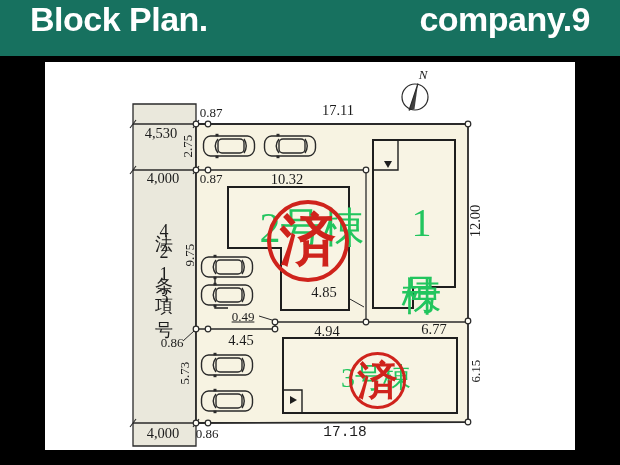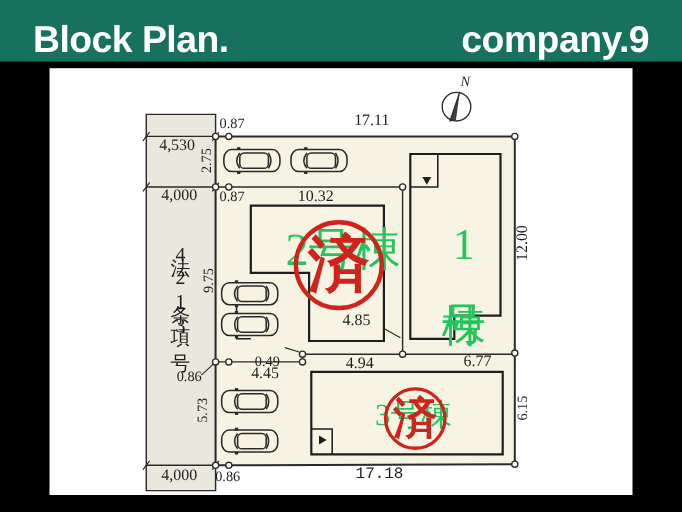--- a/index.html
+++ b/index.html
@@ -1,20 +1,20 @@
 <!DOCTYPE html>
 <html><head>
 <meta charset="utf-8">
 <style>
   html,body{margin:0;padding:0;}
   #stage{position:relative;width:620px;height:465px;background:#000;overflow:hidden;
          font-family:"Liberation Sans",sans-serif;}
   
   #header{position:absolute;left:0;top:0;width:620px;height:56px;background:#17715f;
-          display:flex;align-items:flex-end;justify-content:space-between;
+          display:flex;align-items:flex-start;justify-content:space-between;
           padding:0 30px;box-sizing:border-box;z-index:10;}
   .hdr-text{color:#fff;font-weight:700;font-size:34px;letter-spacing:-.5px;
             font-family:"Liberation Sans",sans-serif;}
   
   #panel{position:absolute;left:45px;top:62px;width:530px;height:388px;background:#ffffff;z-index:1;}
   #drawing{position:absolute;left:0;top:0;width:620px;height:465px;z-index:2;}
   
   .label{position:absolute;transform:translate(-50%,-50%);
          font-family:"Liberation Serif",serif;font-size:13px;color:#1c1c1c;
          white-space:nowrap;z-index:4;line-height:1;}
@@ -137,21 +137,21 @@
   <span class="label" style="left:211px;top:112px;">0.87</span>
   <span class="label big" style="left:338px;top:110px;">17.11</span>
   <span class="label big" style="left:161px;top:133px;">4,530</span>
   <span class="label rot" style="left:187px;top:146px;">2.75</span>
   <span class="label big" style="left:163px;top:178px;">4,000</span>
   <span class="label" style="left:211px;top:178px;">0.87</span>
   <span class="label big" style="left:287px;top:179px;">10.32</span>
   <span class="label rot" style="left:189px;top:255px;">9.75</span>
   <span class="label rot big" style="left:475px;top:221px;">12.00</span>
   <span class="label big" style="left:324px;top:292px;">4.85</span>
-  <span class="label" style="left:243px;top:328px;">0.49</span>
+  <span class="label" style="left:243px;top:316px;text-decoration:underline;">0.49</span>
   <span class="label big" style="left:241px;top:340px;">4.45</span>
   <span class="label big" style="left:327px;top:331px;">4.94</span>
   <span class="label big" style="left:434px;top:329px;">6.77</span>
   <span class="label" style="left:172px;top:342px;">0.86</span>
   <span class="label rot" style="left:184px;top:373px;">5.73</span>
   <span class="label rot" style="left:475px;top:371px;">6.15</span>
   <span class="label big" style="left:163px;top:433px;">4,000</span>
   <span class="label" style="left:207px;top:433px;">0.86</span>
   <span class="label big" style="left:345px;top:432px;font-family:Liberation Mono, monospace;">17.18</span>
 

